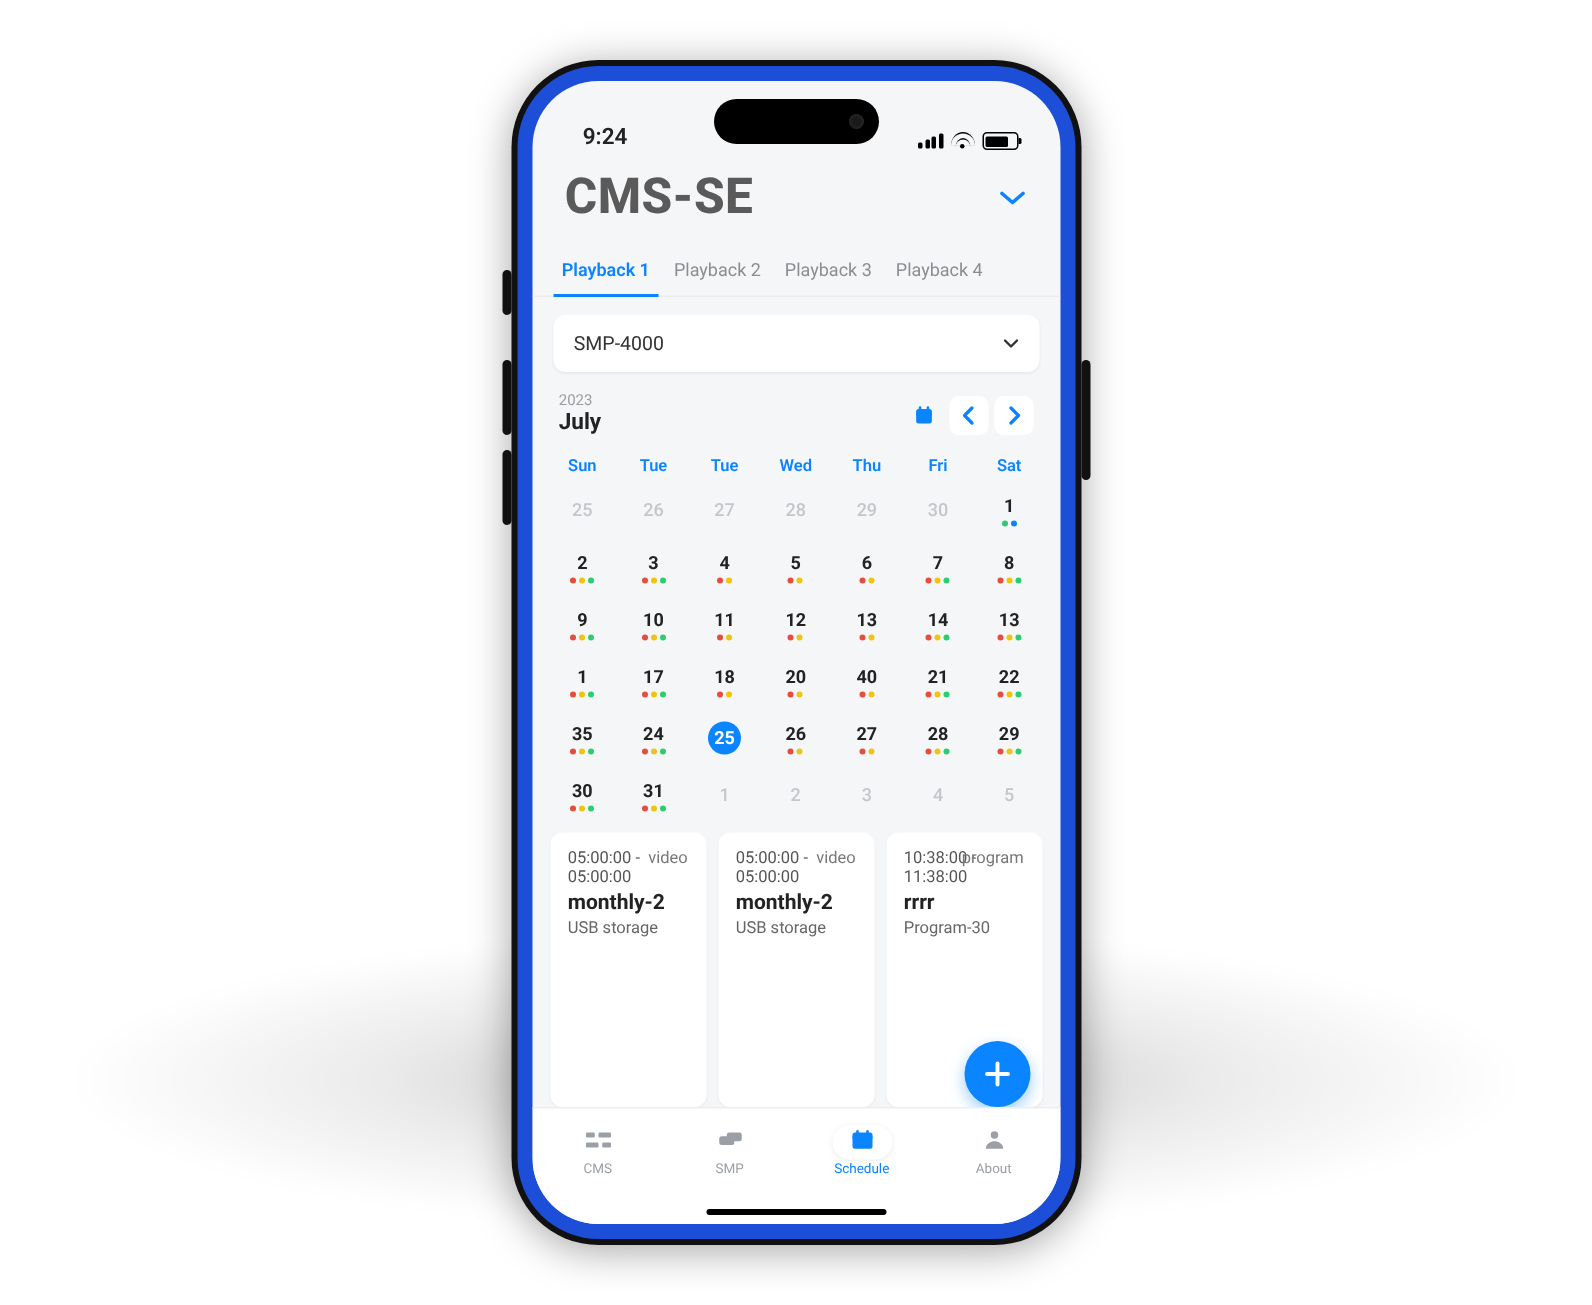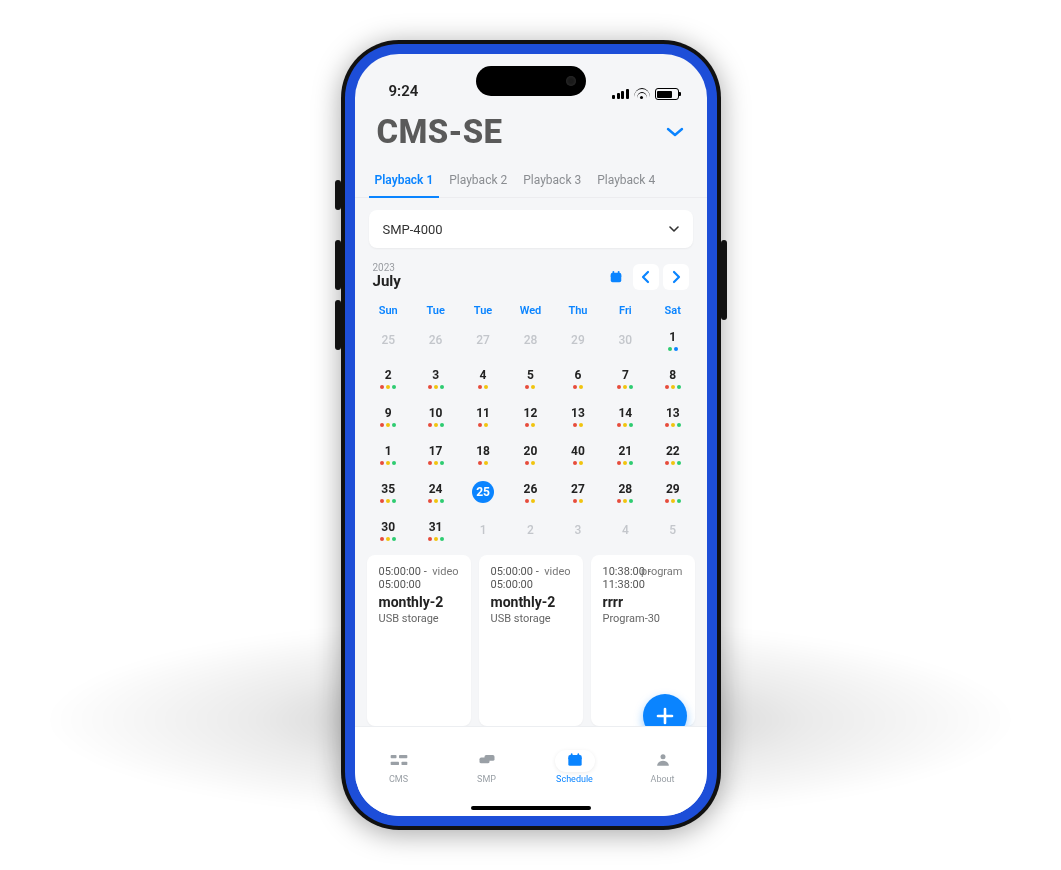--- a/index.html
+++ b/index.html
@@ -75,21 +75,21 @@
   .card{background:#fff;border-radius:8px;padding:10px 12px 10px;position:relative;box-shadow:0 1px 2px rgba(0,0,0,.04)}
   .card .time{font-size:11px;color:#555}
   .card .type{position:absolute;right:12px;top:10px;font-size:11px;color:#777}
   .card .ttl{font-size:14px;font-weight:700;margin-top:3px}
   .card .sub{font-size:11px;color:#666;margin-top:2px}
   
   .fab{position:absolute;right:20px;bottom:78px;width:44px;height:44px;border-radius:50%;background:#0a84ff;
     display:flex;align-items:center;justify-content:center;color:#fff;font-size:26px;box-shadow:0 4px 10px rgba(10,132,255,.4)}
   .fab svg{width:20px;height:20px;stroke:#fff;stroke-width:2.6;stroke-linecap:round}
   
-  .tabbar{height:66px;background:#fff;border-top:1px solid #eceef1;display:flex;justify-content:space-around;align-items:flex-start;padding-top:23px;position:relative}
+  .tabbar{height:66px;background:#fff;border-top:1px solid #eceef1;display:flex;justify-content:space-around;align-items:flex-start;padding-top:11px;position:relative}
   .tabbar:after{content:"";position:absolute;bottom:6px;left:50%;transform:translateX(-50%);width:120px;height:4px;background:#000;border-radius:3px}
   .titem{display:flex;flex-direction:column;align-items:center;gap:2px;font-size:9px;color:#9aa0a6;width:60px;cursor:pointer}
   .titem.active{color:#0a84ff}
   .titem .pill{border-radius:14px;padding:2px 10px}
   .titem.active .pill{background:#fff;box-shadow:0 1px 4px rgba(0,0,0,.08)}
   .titem svg{width:20px;height:16px;fill:currentColor}
 </style>
 </head>
 <body>
 <div class="stage">

